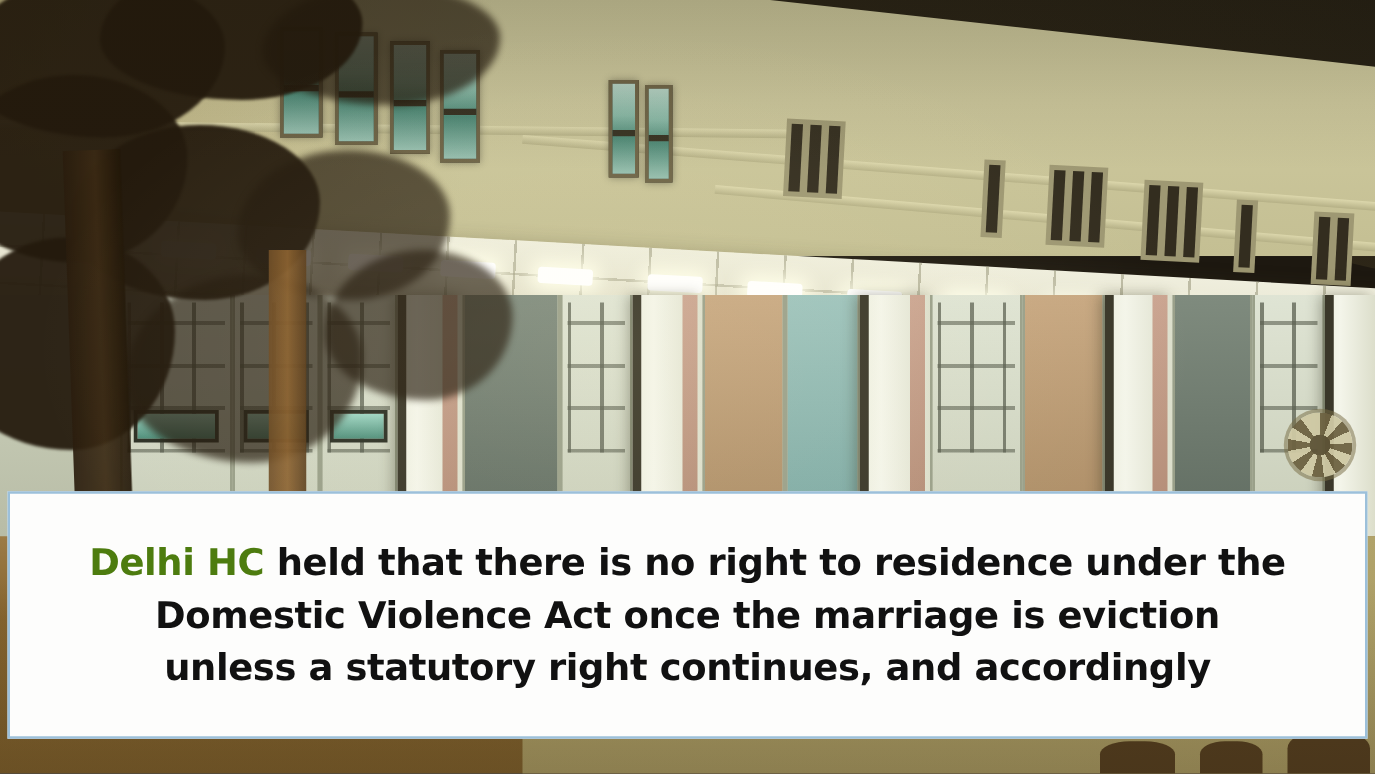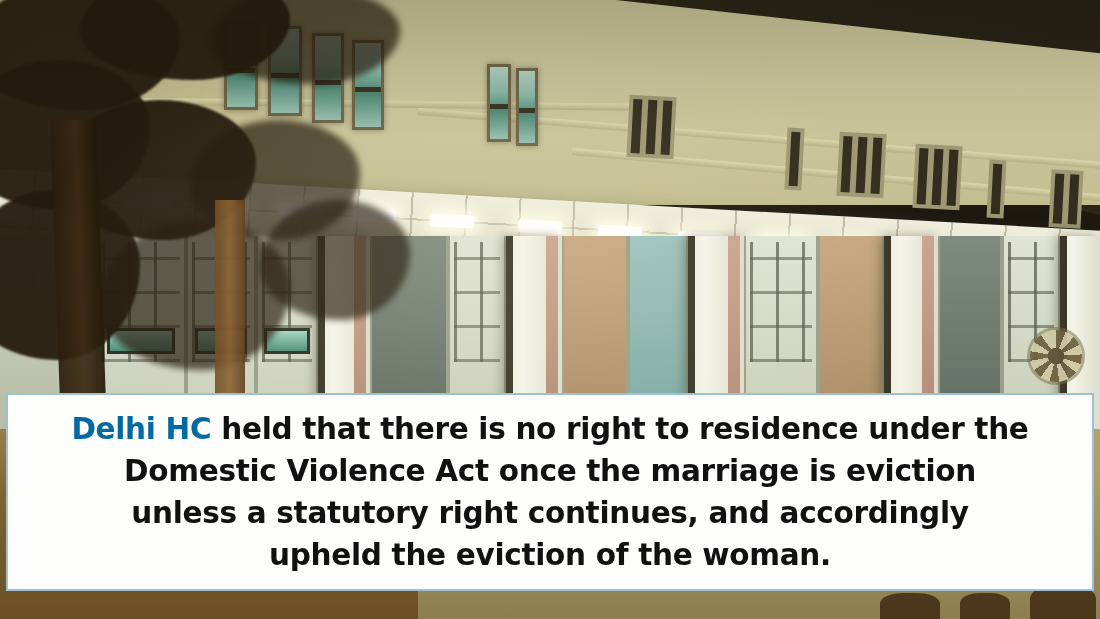--- a/index.html
+++ b/index.html
@@ -319,21 +319,21 @@
     font-family: "DejaVu Sans", "Liberation Sans", sans-serif;
     font-weight: 700;
     font-size: 29.5px;
     line-height: 42px;
     letter-spacing: -0.3px;
     color: #111111;
     padding: 0 30px;
     -webkit-font-smoothing: antialiased;
   }
   .caption-text .hl {
-    color: #0369a1;
+    color: #4d7c0f;
   }
   .caption-line { display: block; white-space: nowrap; }
 </style>
 </head>
 <body>
 
 <div class="stage">
 
   <div class="photo">
 
@@ -489,17 +489,16 @@
     </div>
 
     <div class="grade"></div>
   </div>
 
   <div class="caption-card">
     <div class="caption-text">
       <span class="caption-line"><span class="hl">Delhi HC</span> <span>held that there is no right to residence under the</span></span>
       <span class="caption-line">Domestic Violence Act once the marriage is eviction</span>
       <span class="caption-line">unless a statutory right continues, and accordingly</span>
-      <span class="caption-line">upheld the eviction of the woman.</span>
     </div>
   </div>
 
 </div>
 
 </body></html>

